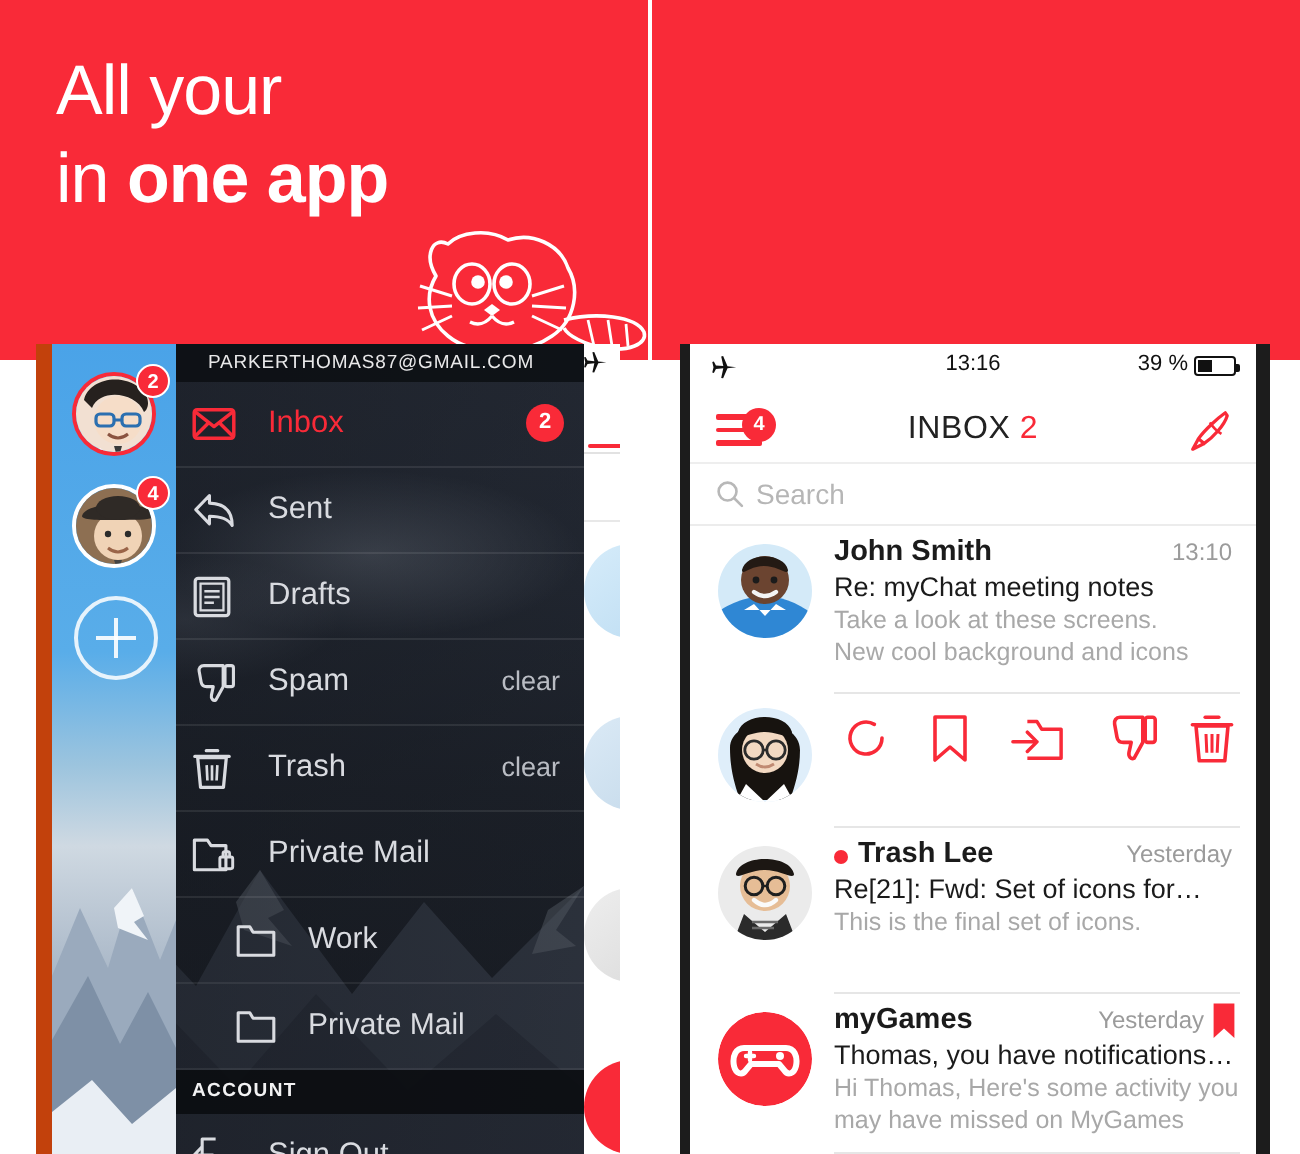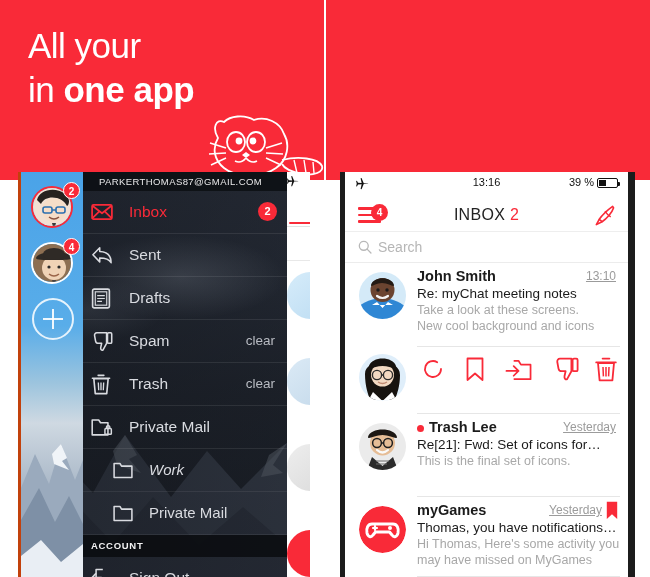--- a/index.html
+++ b/index.html
@@ -37,21 +37,21 @@
   
   .phone {
     position: absolute;
     background: #1c1c1c;
     overflow: hidden;
   }
 
   
   #phone-left {
     left: 18px; top: 172px; width: 292px; height: 405px;
-    border-left: 3px solid #c2410c;
+    border-left: 8px solid #c2410c;
     border-top: 0;
   }
   
   .left-under {
     position: absolute; left: 0; top: 0; width: 292px; height: 405px;
     background: #ffffff;
   }
   .lu-statusbar {
     position: absolute; left: 0; top: 0; width: 292px; height: 19px;
     background: #fff;
@@ -237,21 +237,21 @@
     position: absolute; left: 72px; top: 5px;
     font-size: 14.5px; font-weight: 700; color: #1b1b1b; white-space: nowrap;
   }
   .m-dot {
     position: absolute; left: 72px; top: 11px;
     width: 7px; height: 7px; border-radius: 50%; background: #F92A38;
   }
   .m-from.has-dot { left: 84px; }
   .m-time {
     position: absolute; right: 12px; top: 6px;
-    font-size: 12px; color: #9b9b9b; font-weight: 300; white-space: nowrap; text-decoration: underline;
+    font-size: 12px; color: #9b9b9b; font-weight: 300; white-space: nowrap;
   }
   .m-time.flag { right: 26px; }
   .m-flag { position: absolute; right: 10px; top: 4px; }
   .m-subj {
     position: absolute; left: 72px; top: 23px; right: 10px;
     font-size: 13.5px; color: #1b1b1b; font-weight: 400;
     white-space: nowrap; overflow: hidden;
   }
   .m-prev {
     position: absolute; left: 72px; right: 8px;
@@ -395,21 +395,21 @@
 
       <div class="mitem" style="top:234px;">
         <svg class="micon" width="22" height="20" viewBox="0 0 24 20">
           <path d="M1.3 18.6 L1.3 2.4 L8.4 2.4 L10.4 5.4 L18.5 5.4 L18.5 18.6 Z" stroke="#d9dbe0" stroke-width="1.7" fill="none" stroke-linejoin="round"></path>
           <rect x="15.2" y="11.6" width="7" height="6.4" rx="1" stroke="#d9dbe0" stroke-width="1.6" fill="none"></rect>
           <path d="M16.9 11.6 L16.9 9.6 C16.9 8.2, 20.5 8.2, 20.5 9.6 L20.5 11.6" stroke="#d9dbe0" stroke-width="1.5" fill="none"></path>
         </svg>
         <span class="mlabel">Private Mail</span>
       </div>
 
-      <div class="mitem sub" style="top:277px;font-style:italic;">
+      <div class="mitem sub" style="top:277px;">
         <svg class="micon" width="20" height="17" viewBox="0 0 22 18">
           <path d="M1.2 16.8 L1.2 1.2 L7.6 1.2 L9.4 4.2 L20.8 4.2 L20.8 16.8 Z" stroke="#d9dbe0" stroke-width="1.7" fill="none" stroke-linejoin="round"></path>
         </svg>
         <span class="mlabel">Work</span>
       </div>
 
       <div class="mitem sub" style="top:320px;">
         <svg class="micon" width="20" height="17" viewBox="0 0 22 18">
           <path d="M1.2 16.8 L1.2 1.2 L7.6 1.2 L9.4 4.2 L20.8 4.2 L20.8 16.8 Z" stroke="#d9dbe0" stroke-width="1.7" fill="none" stroke-linejoin="round"></path>
         </svg>

